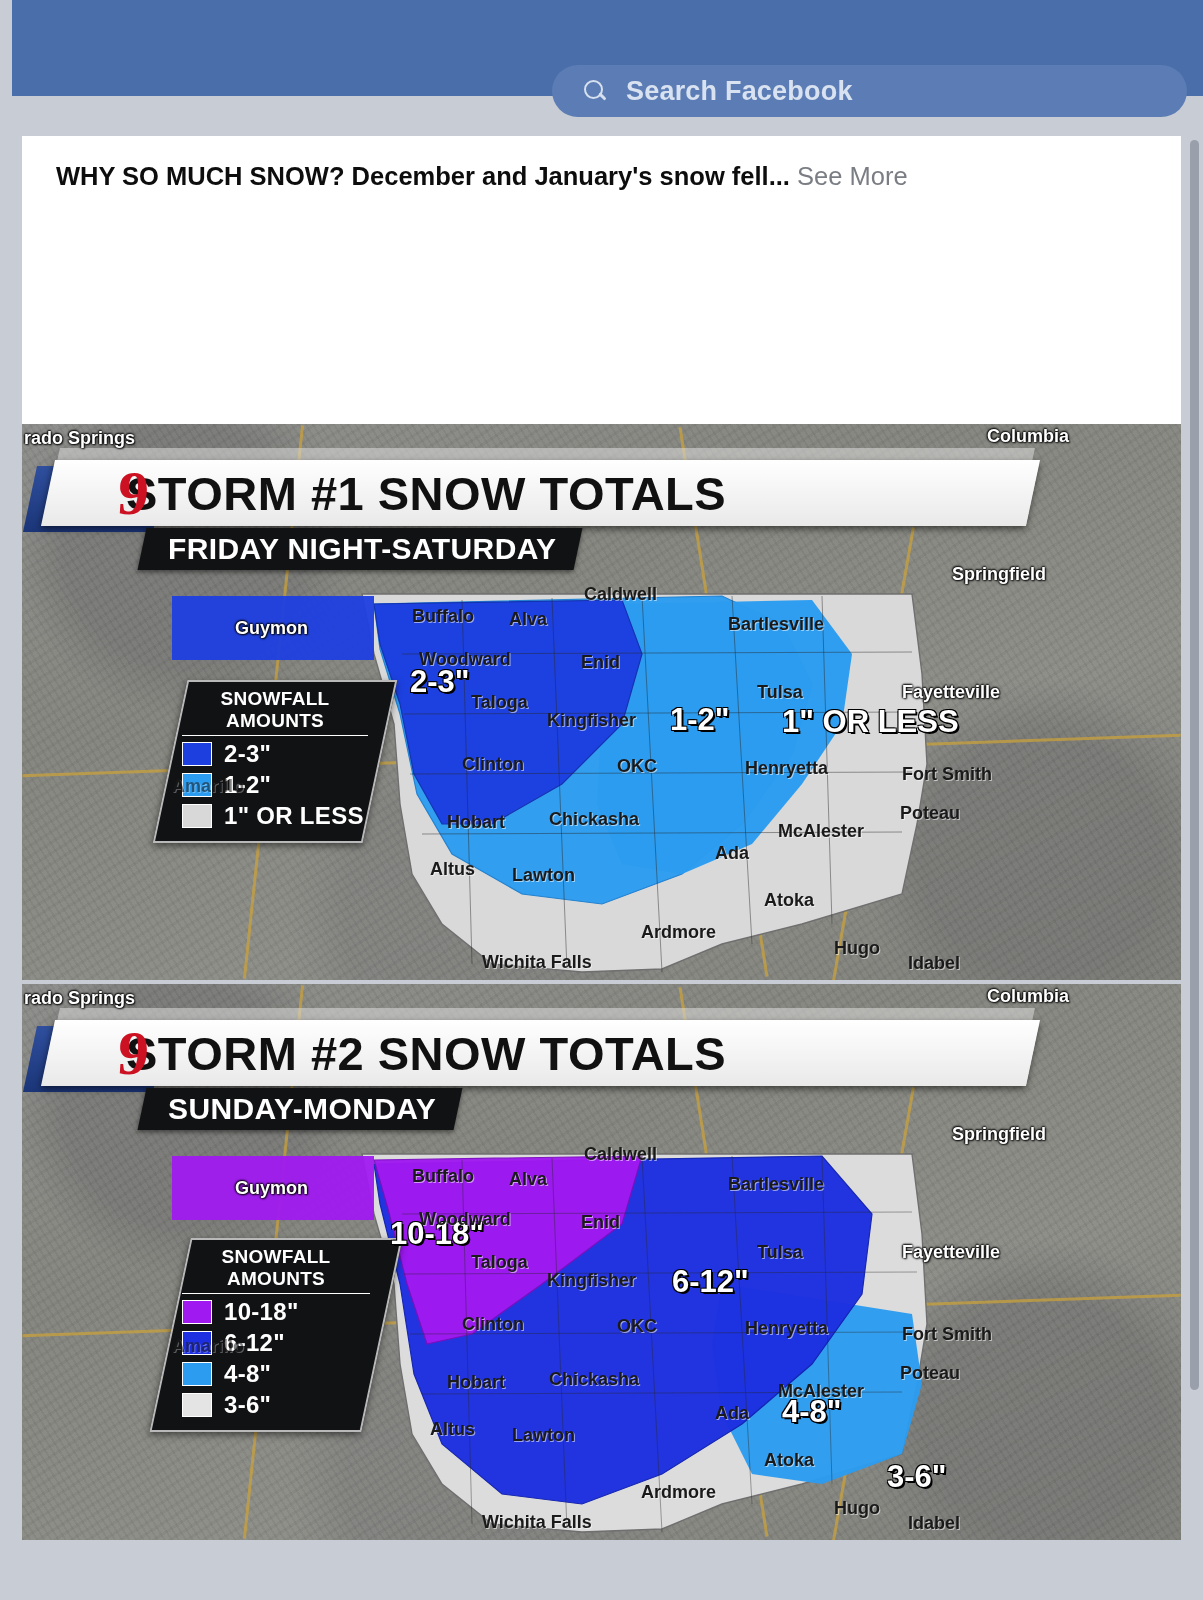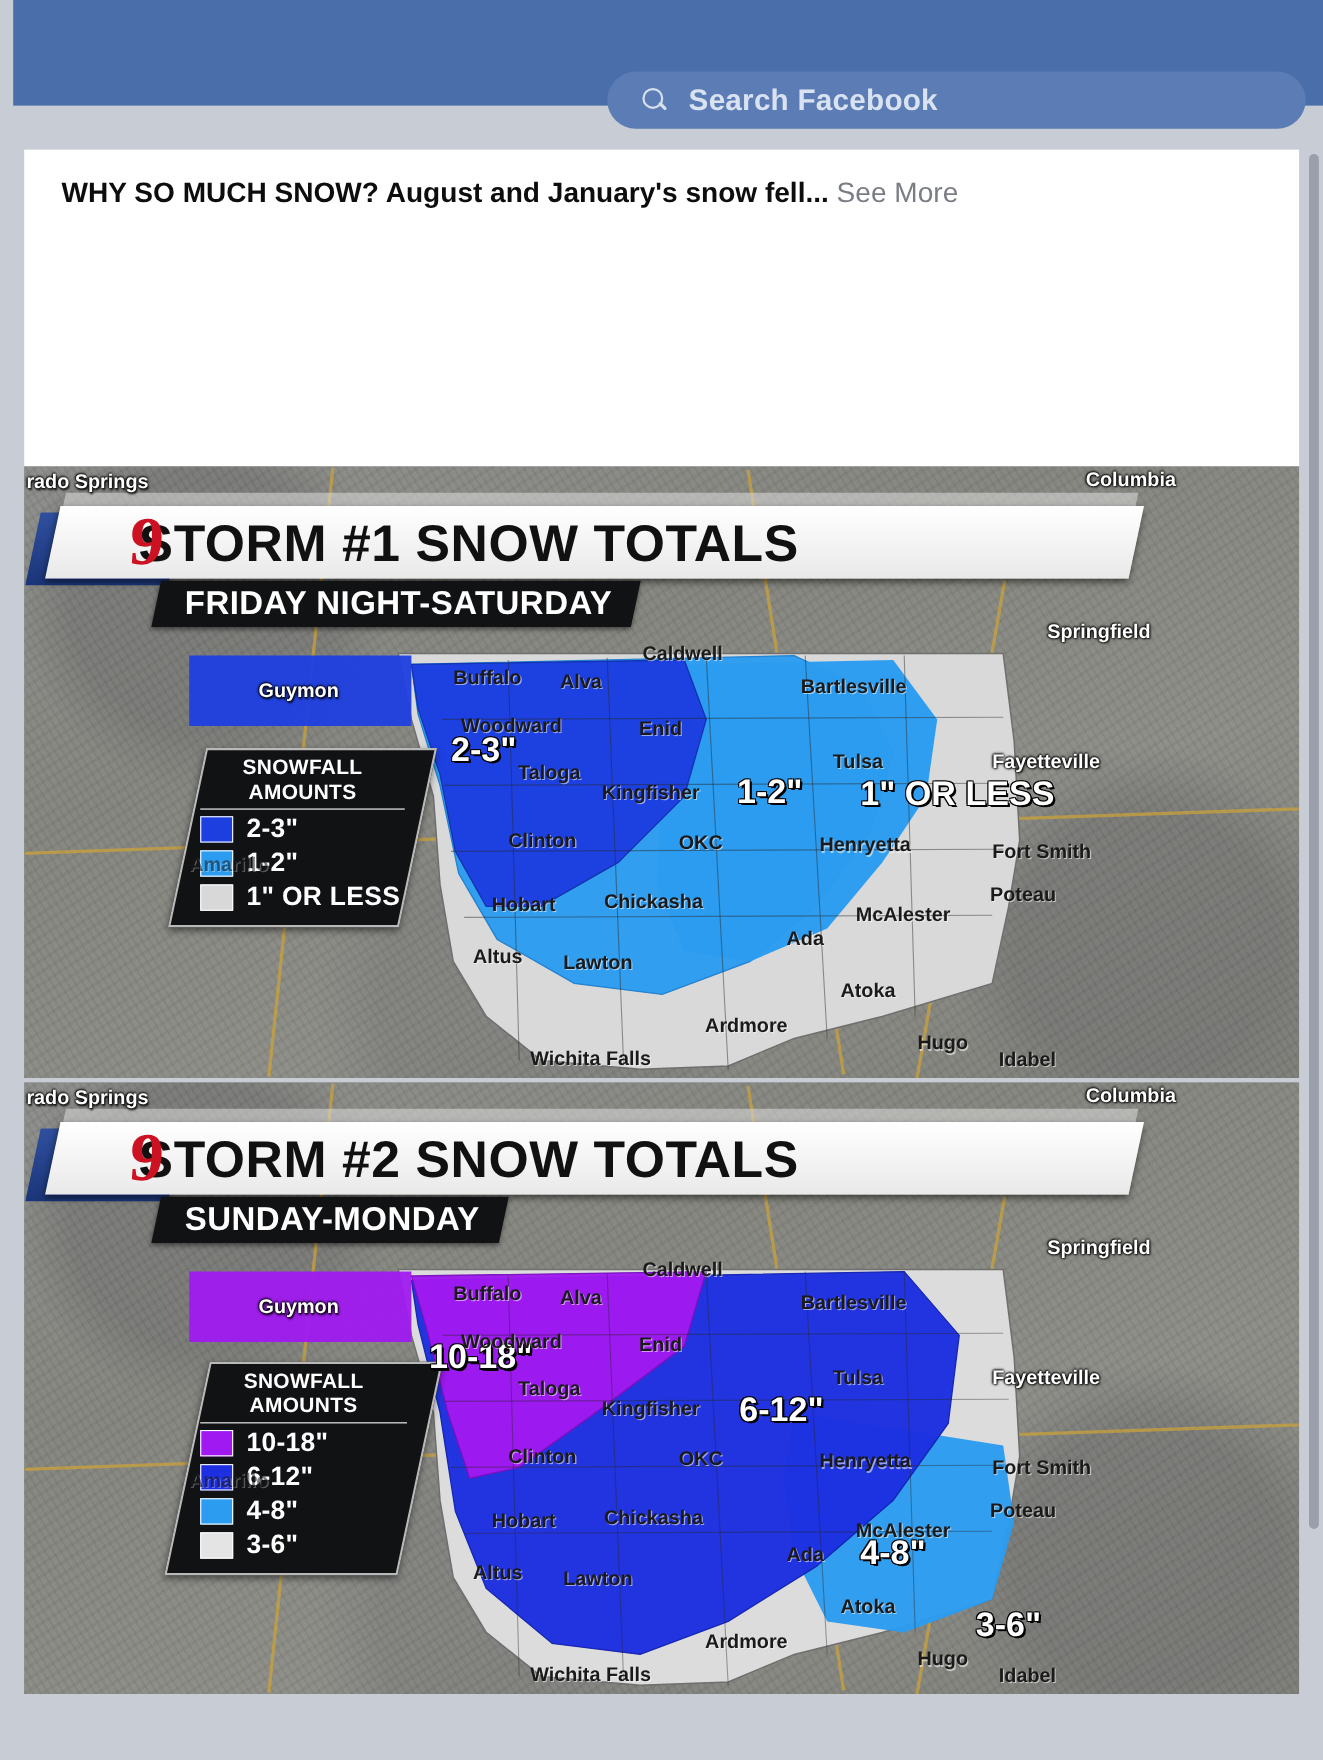--- a/index.html
+++ b/index.html
@@ -242,21 +242,21 @@
   <div class="fb-bar">
     <div class="search-pill">
       <span class="search-icon"></span>
       <span class="search-text">Search Facebook</span>
     </div>
   </div>
 
   <div class="post-card">
     <div class="post-text">
       <p>
-        <span>WHY SO MUCH SNOW? August and January's snow fell...</span>
+        <span>WHY SO MUCH SNOW? December and January's snow fell...</span>
         <span class="see-more">See More</span>
       </p>
     </div>
   </div>
 
   <div class="graphic" id="graphic1">
     <div class="terrain"></div>
 
     <div class="hwy" style="left:250px;top:0;width:3px;height:556px;transform:rotate(6deg);"></div>
     <div class="hwy" style="left:700px;top:0;width:3px;height:556px;transform:rotate(-9deg);"></div>

